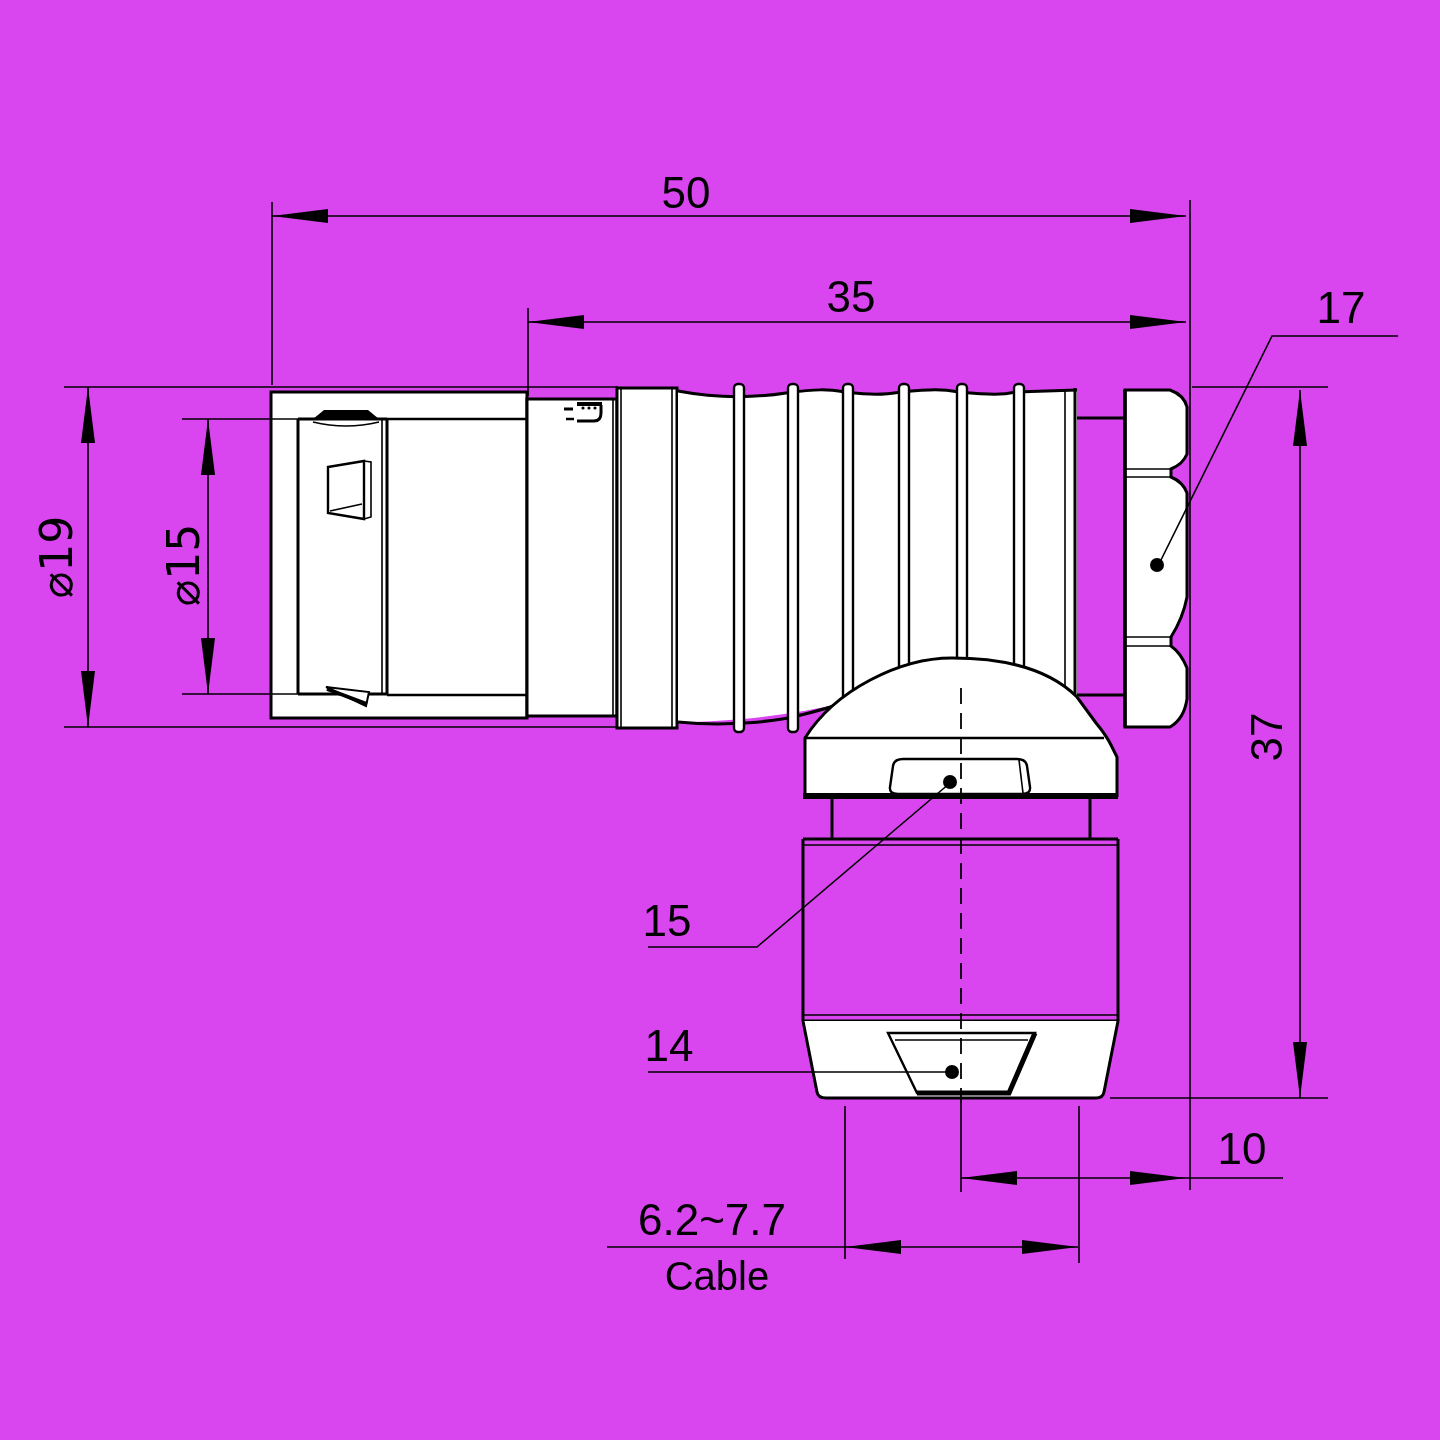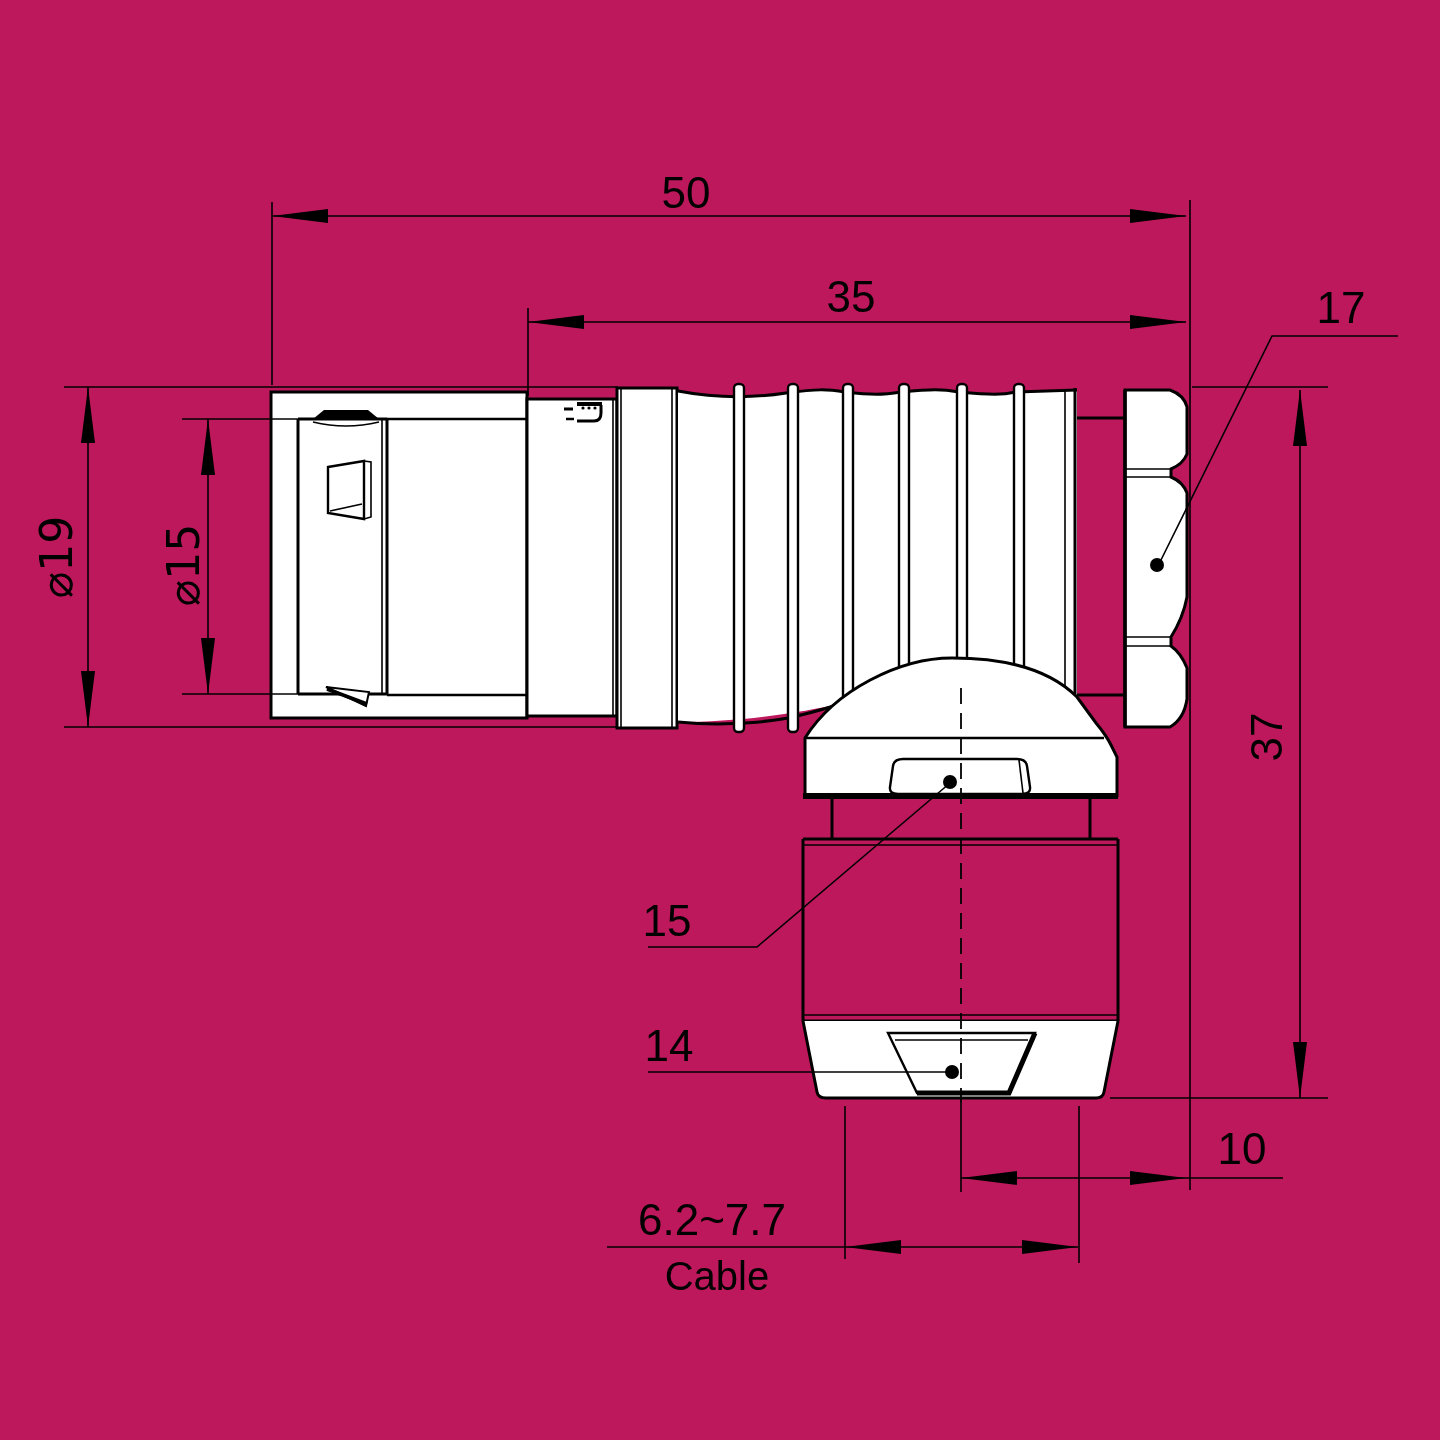--- a/index.html
+++ b/index.html
@@ -1,16 +1,16 @@
 <!DOCTYPE html>
 <html><head>
 <meta charset="utf-8">
 <style>
   html,body{margin:0;padding:0;background:#ffffff;}
-  .stage{position:relative;width:1440px;height:1440px;background:#be185d;overflow:hidden;}
+  .stage{position:relative;width:1440px;height:1440px;background:#d946ef;overflow:hidden;}
   svg{position:absolute;left:0;top:0;}
   .ol{stroke:#000;fill:none;stroke-width:3;}            
   .ol2{stroke:#000;fill:none;stroke-width:1.6;}         
   .olw{stroke:#000;fill:#fff;stroke-width:3;}           
   .olw2{stroke:#000;fill:#fff;stroke-width:2.4;}
   .thick{stroke:#000;fill:none;stroke-width:6;}
   .dim{stroke:#000;fill:none;stroke-width:1.6;}         
   .ah{fill:#000;stroke:none;}                           
   .dot{fill:#000;stroke:none;}
   .dimtxt{font:44px "Liberation Sans", sans-serif;fill:#000;}

